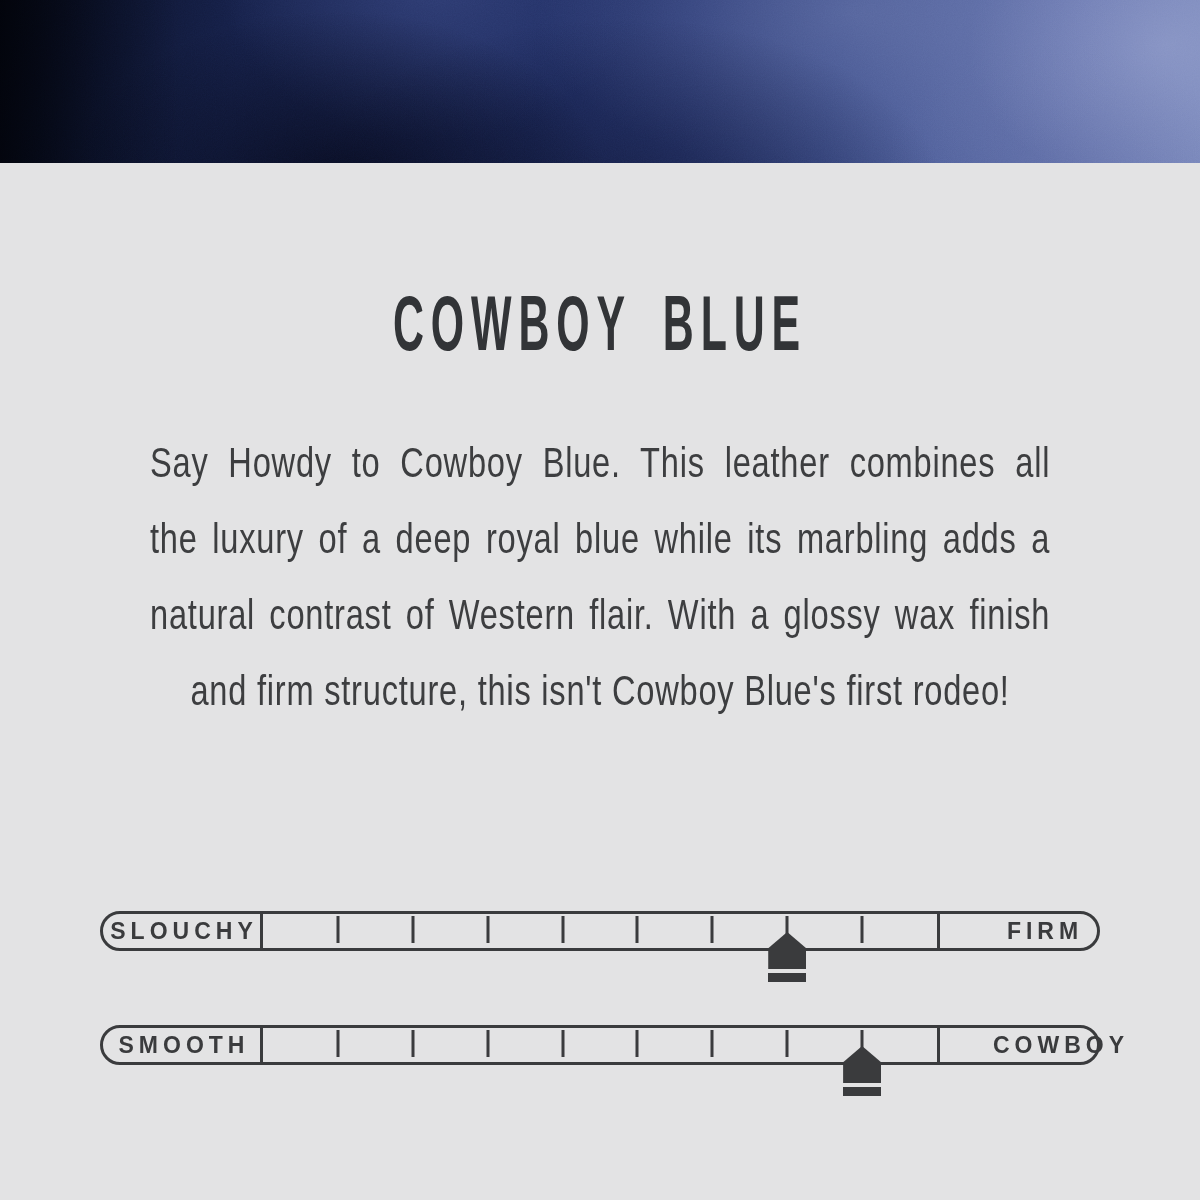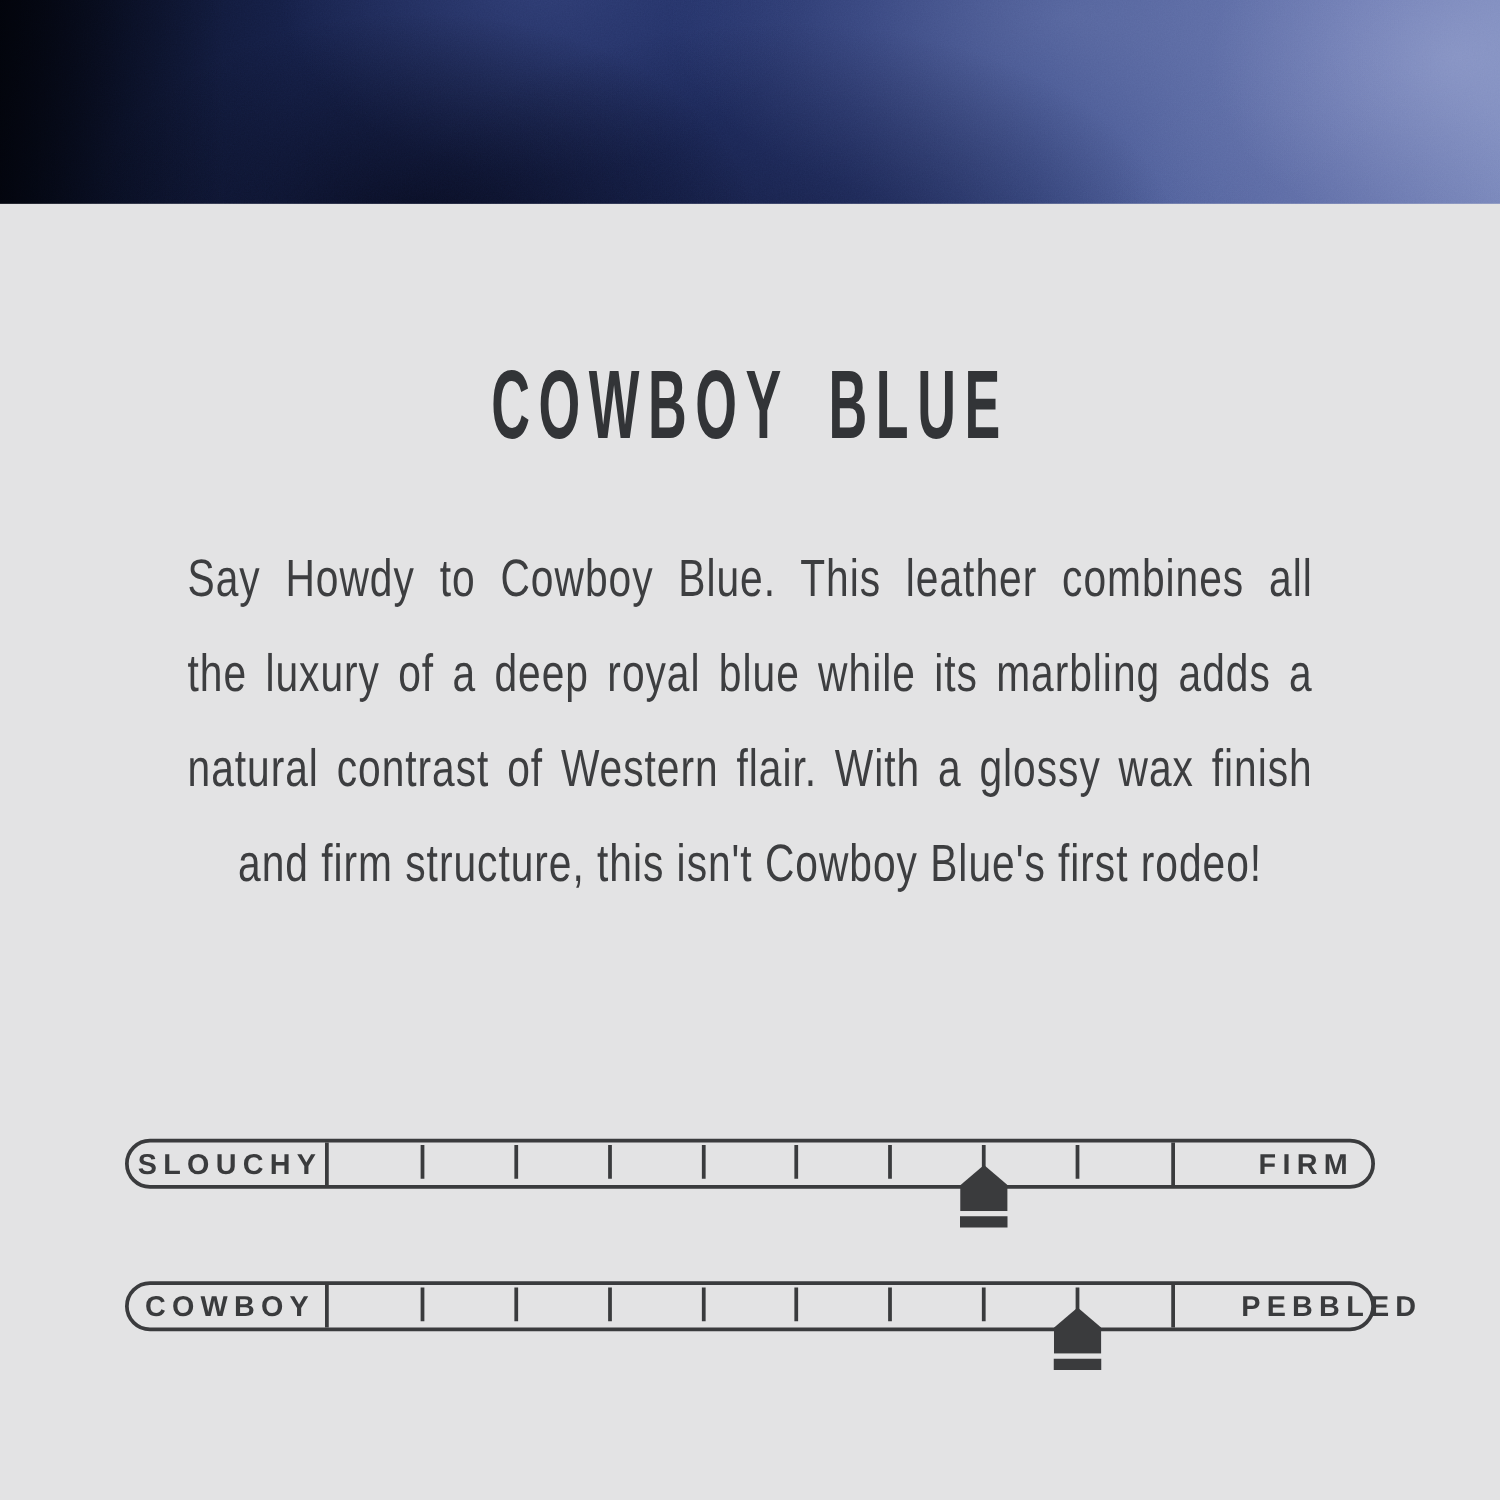--- a/index.html
+++ b/index.html
@@ -120,30 +120,30 @@
           <div class="marker-head"></div>
           <div class="marker-bar"></div>
         </div>
       </div>
     <div class="scale-label right">FIRM</div>
   </div>
 </div>
 
 <div class="scale second">
   <div class="scale-inner">
-    <div class="scale-label">COWBOY</div>
+    <div class="scale-label">SMOOTH</div>
     <div class="scale-track">
         <div class="tick" style="left: 11.1111%;"></div>
         <div class="tick" style="left: 22.2222%;"></div>
         <div class="tick" style="left: 33.3333%;"></div>
         <div class="tick" style="left: 44.4444%;"></div>
         <div class="tick" style="left: 55.5556%;"></div>
         <div class="tick" style="left: 66.6667%;"></div>
         <div class="tick" style="left: 77.7778%;"></div>
         <div class="tick" style="left: 88.8889%;"></div>
         <div class="marker" style="left: 88.8889%;">
           <div class="marker-head"></div>
           <div class="marker-bar"></div>
         </div>
       </div>
-    <div class="scale-label right">PEBBLED</div>
+    <div class="scale-label right">COWBOY</div>
   </div>
 </div>
 
 </body></html>

